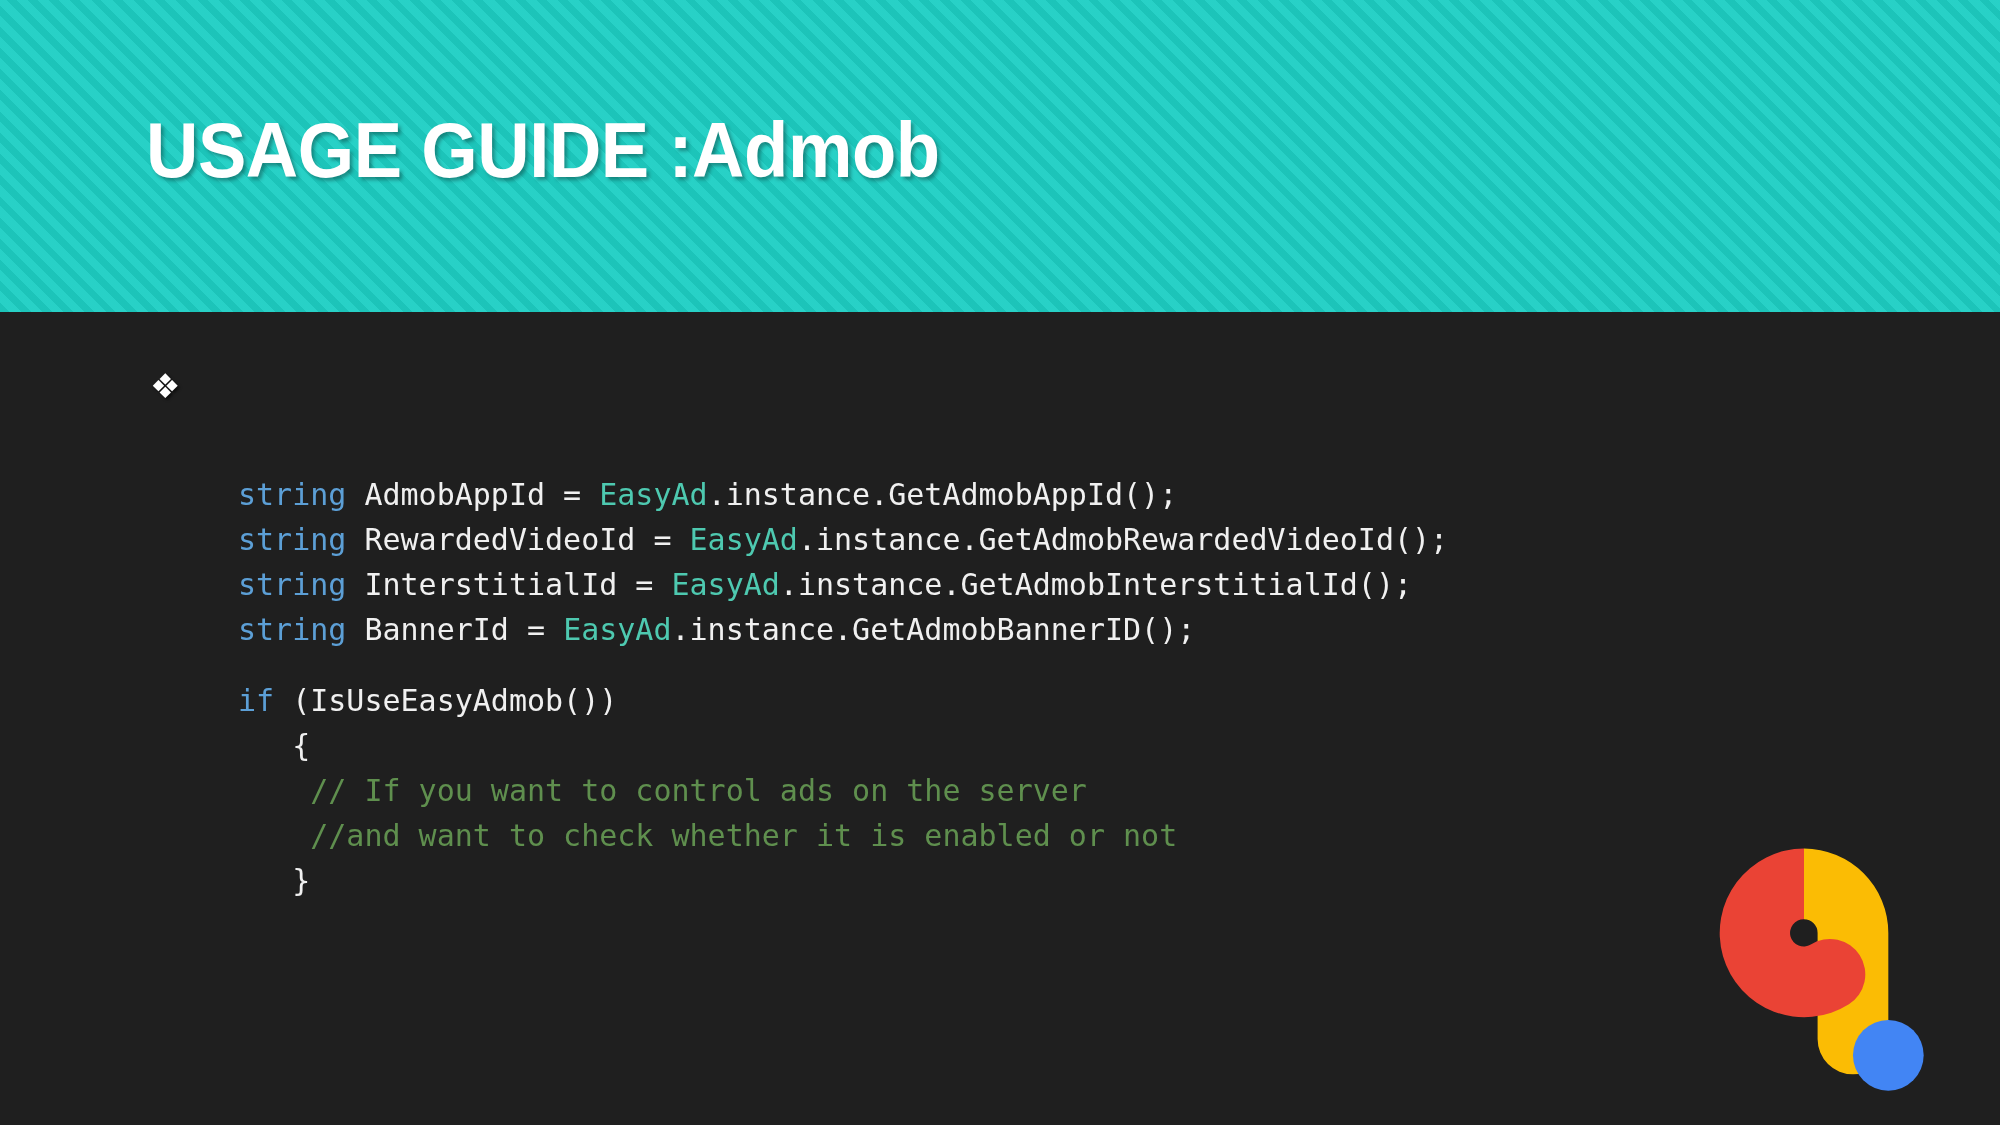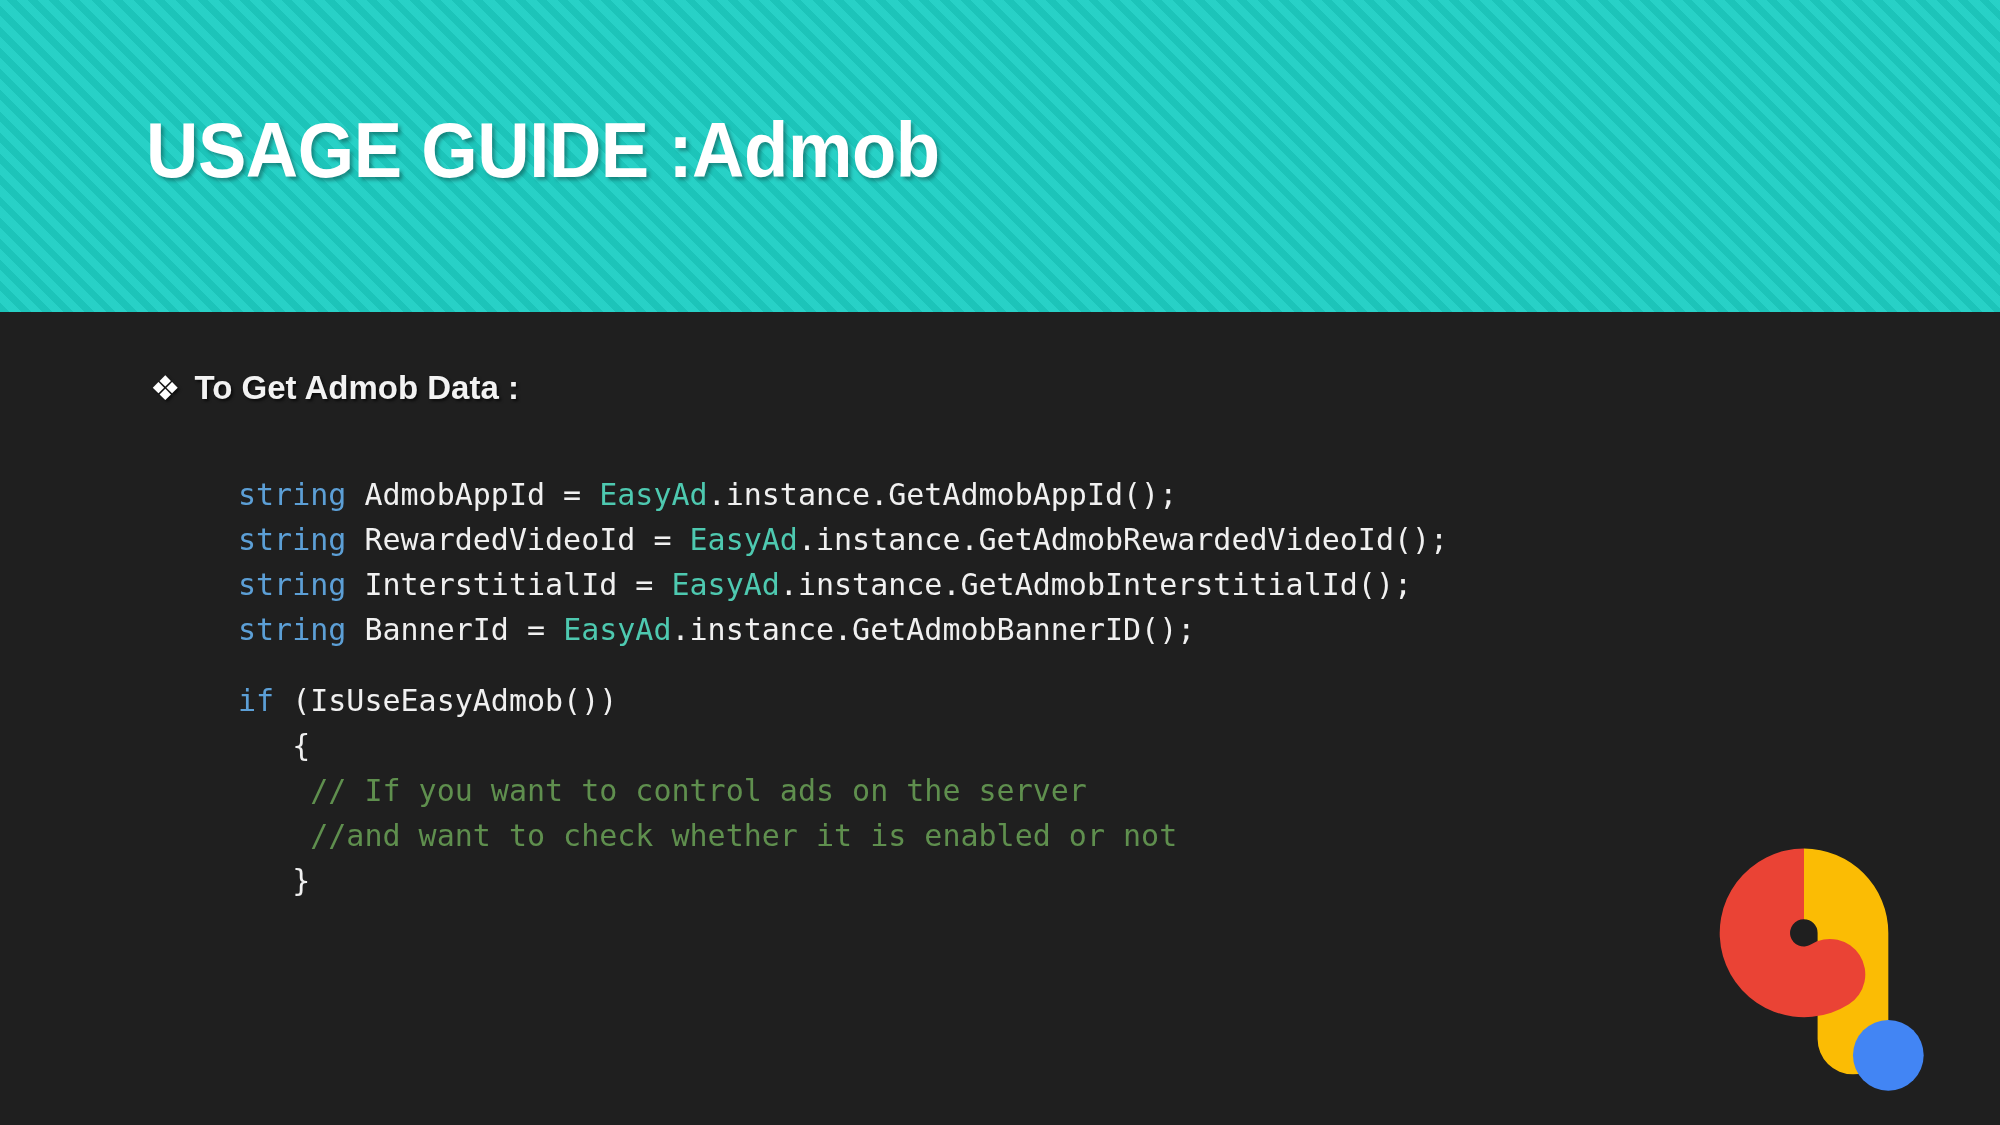--- a/index.html
+++ b/index.html
@@ -139,21 +139,20 @@
   <div id="header" style="background-color: rgb(30, 207, 196);"></div>
   <div id="header-notch" style="border-top-color: rgb(30, 207, 196);"></div>
   <div id="header-notch-stripes"></div>
 
   <div id="slide-title">USAGE GUIDE :Admob</div>
 
   <div id="body" style="background: rgb(31, 31, 31);">
 
     <div id="bullet-row">
       <span class="bullet-glyph">❖</span>
-      <span id="bullet-text">To Get Admob Data :</span>
     </div>
 
     <div id="code"><span class="blk"><span class="kw">string</span><span class="id"> AdmobAppId = </span><span class="type">EasyAd</span><span class="id">.instance.GetAdmobAppId();</span></span><span class="blk"><span class="kw">string</span><span class="id"> RewardedVideoId = </span><span class="type">EasyAd</span><span class="id">.instance.GetAdmobRewardedVideoId();</span></span><span class="blk"><span class="kw">string</span><span class="id"> InterstitialId = </span><span class="type">EasyAd</span><span class="id">.instance.GetAdmobInterstitialId();</span></span><span class="blk"><span class="kw">string</span><span class="id"> BannerId = </span><span class="type">EasyAd</span><span class="id">.instance.GetAdmobBannerID();</span></span><span class="gap"></span><span class="blk"><span class="kw">if</span><span class="id"> (IsUseEasyAdmob())</span></span><span class="blk"><span class="id">   {</span></span><span class="blk"><span class="cmt">    // If you want to control ads on the server</span></span><span class="blk"><span class="cmt">    //and want to check whether it is enabled or not</span></span><span class="blk"><span class="id">   }</span></span></div>
 
     <svg id="admob-logo" viewBox="0 0 200 200">
 
       <path id="logo-yellow" d="M100 10 A62 62 0 0 1 162 72 L162 150 A26 26 0 0 1 110 150 L110 72 A10 10 0 0 0 100 62 Z" fill="#fbbc04"></path>
 
       <path id="logo-red" d="M100 10 A62 62 0 1 0 133 124.5 A26 26 0 1 0 105 80.5 A10 10 0 1 1 100 62 Z" fill="#ea4335"></path>
 

